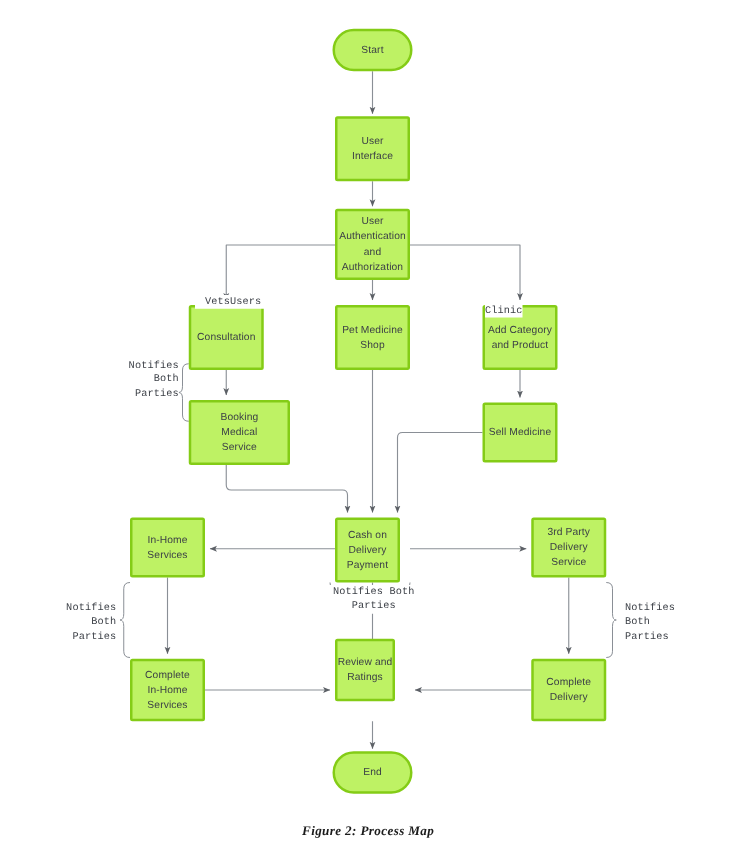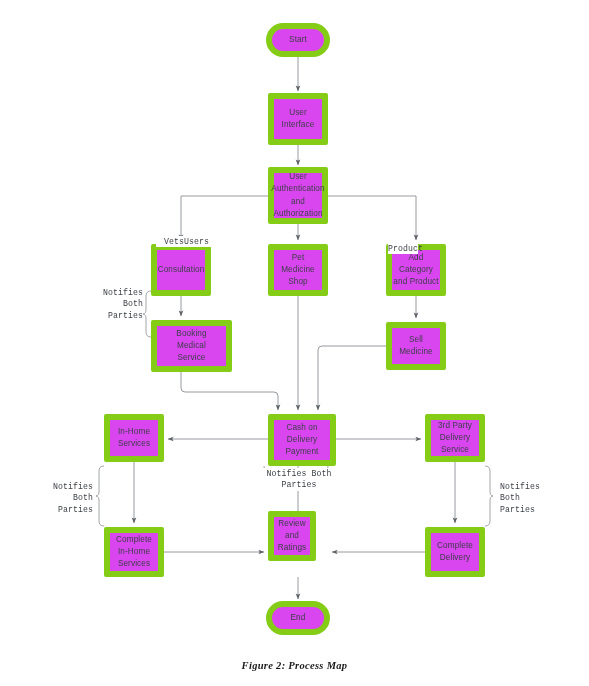--- a/index.html
+++ b/index.html
@@ -17,22 +17,22 @@
   #canvas {
     position: absolute;
     left: 0;
     top: 0;
     width: 589px;
     height: 686px;
   }
   .node {
     position: absolute;
     box-sizing: border-box;
-    border: 6px solid #84cc16;
-    background: #d946ef;
+    border: 2px solid #84cc16;
+    background: #bef264;
     border-radius: 2px;
     display: flex;
     align-items: center;
     justify-content: center;
     text-align: center;
     color: #3b3f46;
     font-size: 8.2px;
     line-height: 12.2px;
     font-family: "Liberation Sans", sans-serif;
     letter-spacing: 0.1px;
@@ -148,21 +148,21 @@
 and Product</span>
     </div>
     <div class="node" style="left: 151px; top: 320px; width: 81px; height: 52px;">
       <span style="white-space: pre-line;">Booking
 Medical
 Service</span>
     </div>
     <div class="node" style="left: 386px; top: 322px; width: 60px; height: 48px;">
       <span style="white-space: pre-line;">Sell Medicine</span>
     </div>
-    <div class="node" style="left: 268px; top: 414px; width: 68px; height: 52px;">
+    <div class="node" style="left: 268px; top: 414px; width: 52px; height: 52px;">
       <span style="white-space: pre-line;">Cash on
 Delivery
 Payment</span>
     </div>
     <div class="node" style="left: 104px; top: 414px; width: 60px; height: 48px;">
       <span style="white-space: pre-line;">In-Home
 Services</span>
     </div>
     <div class="node" style="left: 425px; top: 414px; width: 60px; height: 48px;">
       <span style="white-space: pre-line;">3rd Party
@@ -182,21 +182,21 @@
       <span style="white-space: pre-line;">Complete
 Delivery</span>
     </div>
     <div class="node terminal" style="left: 266px; top: 601px; width: 64px; height: 34px;">
       <span style="white-space: pre-line;">End</span>
     </div>
   </div>
 <div id="labels-layer">
     <div class="edge-label right-al" style="left: 156px; top: 236px; width: 28px; white-space: pre-line;">Vets</div>
     <div class="edge-label left-al" style="left: 184px; top: 236px; width: 30px; white-space: pre-line;">Users</div>
-    <div class="edge-label left-al" style="left: 388px; top: 243px; width: 30px; white-space: pre-line;">Product</div>
+    <div class="edge-label left-al" style="left: 388px; top: 243px; width: 30px; white-space: pre-line;">Clinic</div>
     <div class="edge-label right-al" style="left: 98px; top: 287px; width: 45px; white-space: pre-line;">Notifies
 Both
 Parties</div>
     <div class="edge-label center-al" style="left: 249px; top: 468px; width: 100px; white-space: pre-line;">Notifies Both Parties</div>
     <div class="edge-label right-al" style="left: 48px; top: 481px; width: 45px; white-space: pre-line;">Notifies
 Both
 Parties</div>
     <div class="edge-label left-al" style="left: 500px; top: 481px; width: 45px; white-space: pre-line;">Notifies
 Both
 Parties</div>

